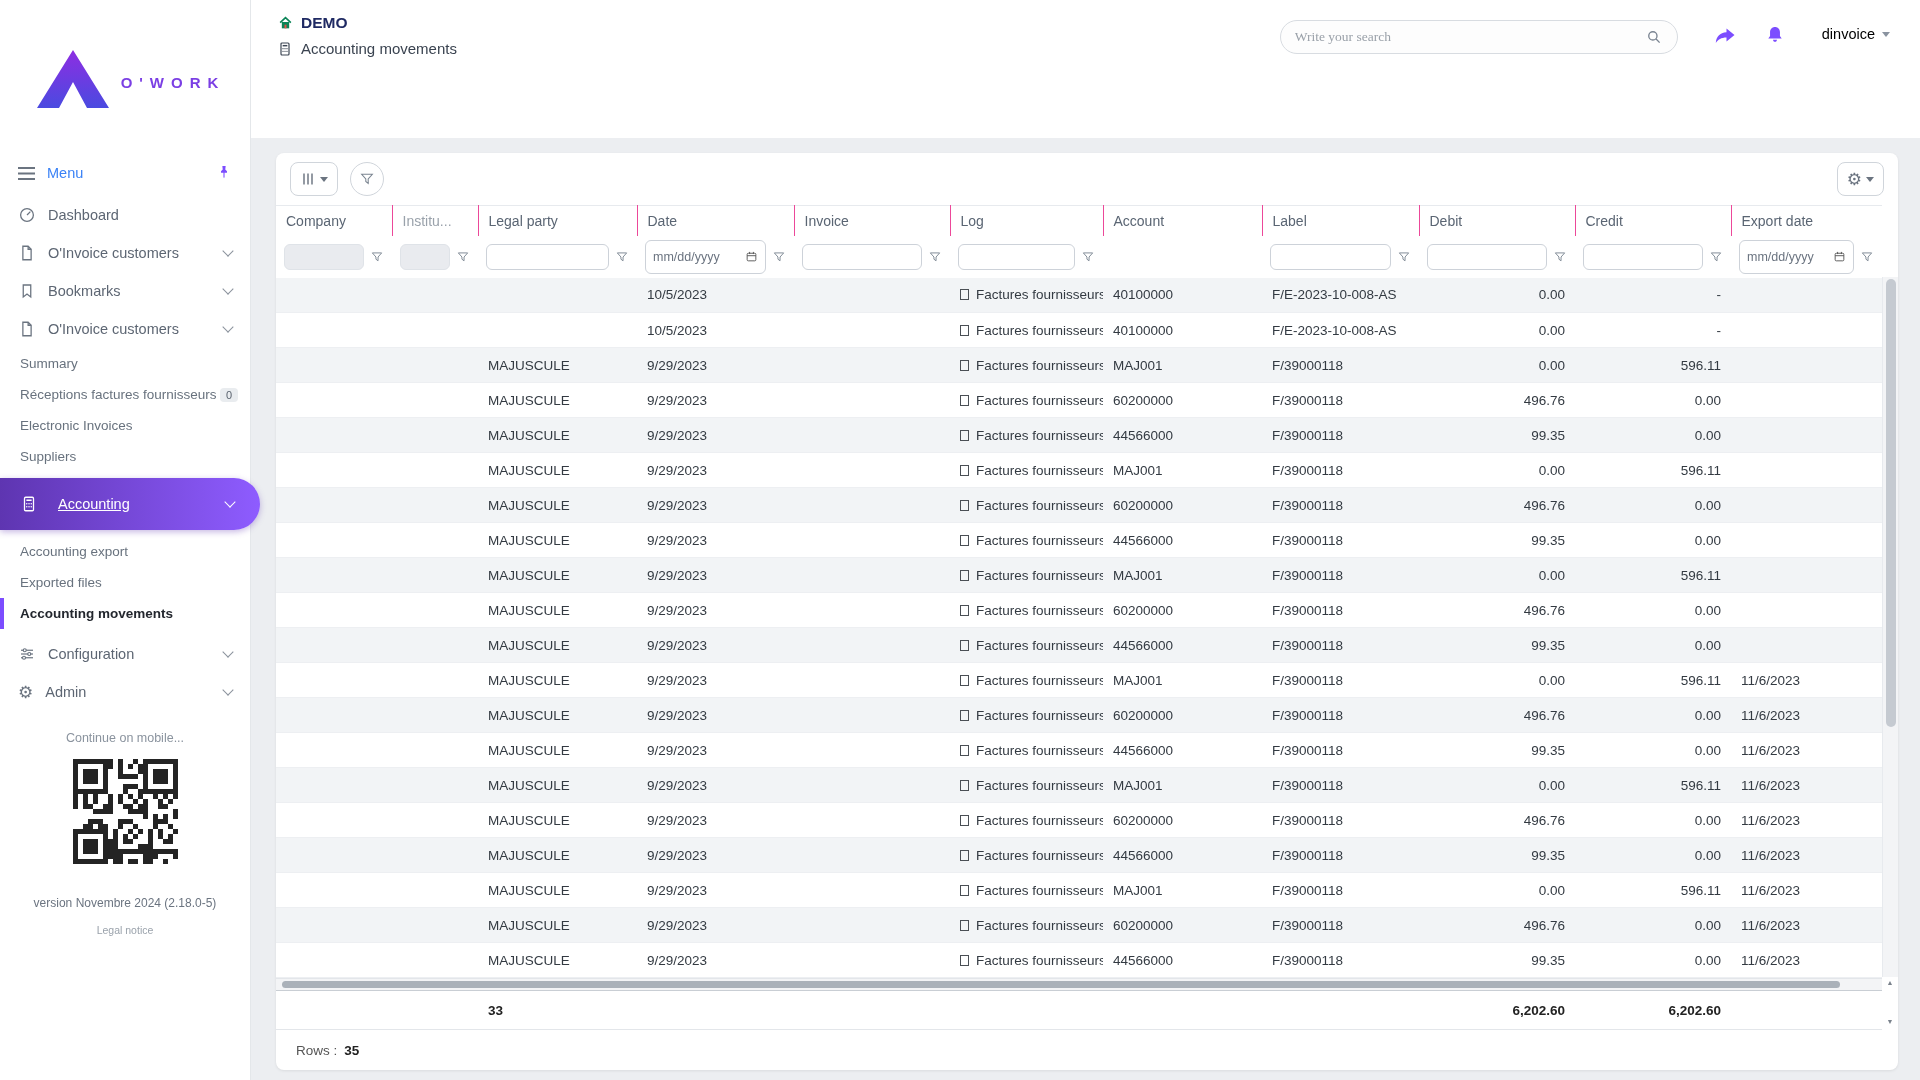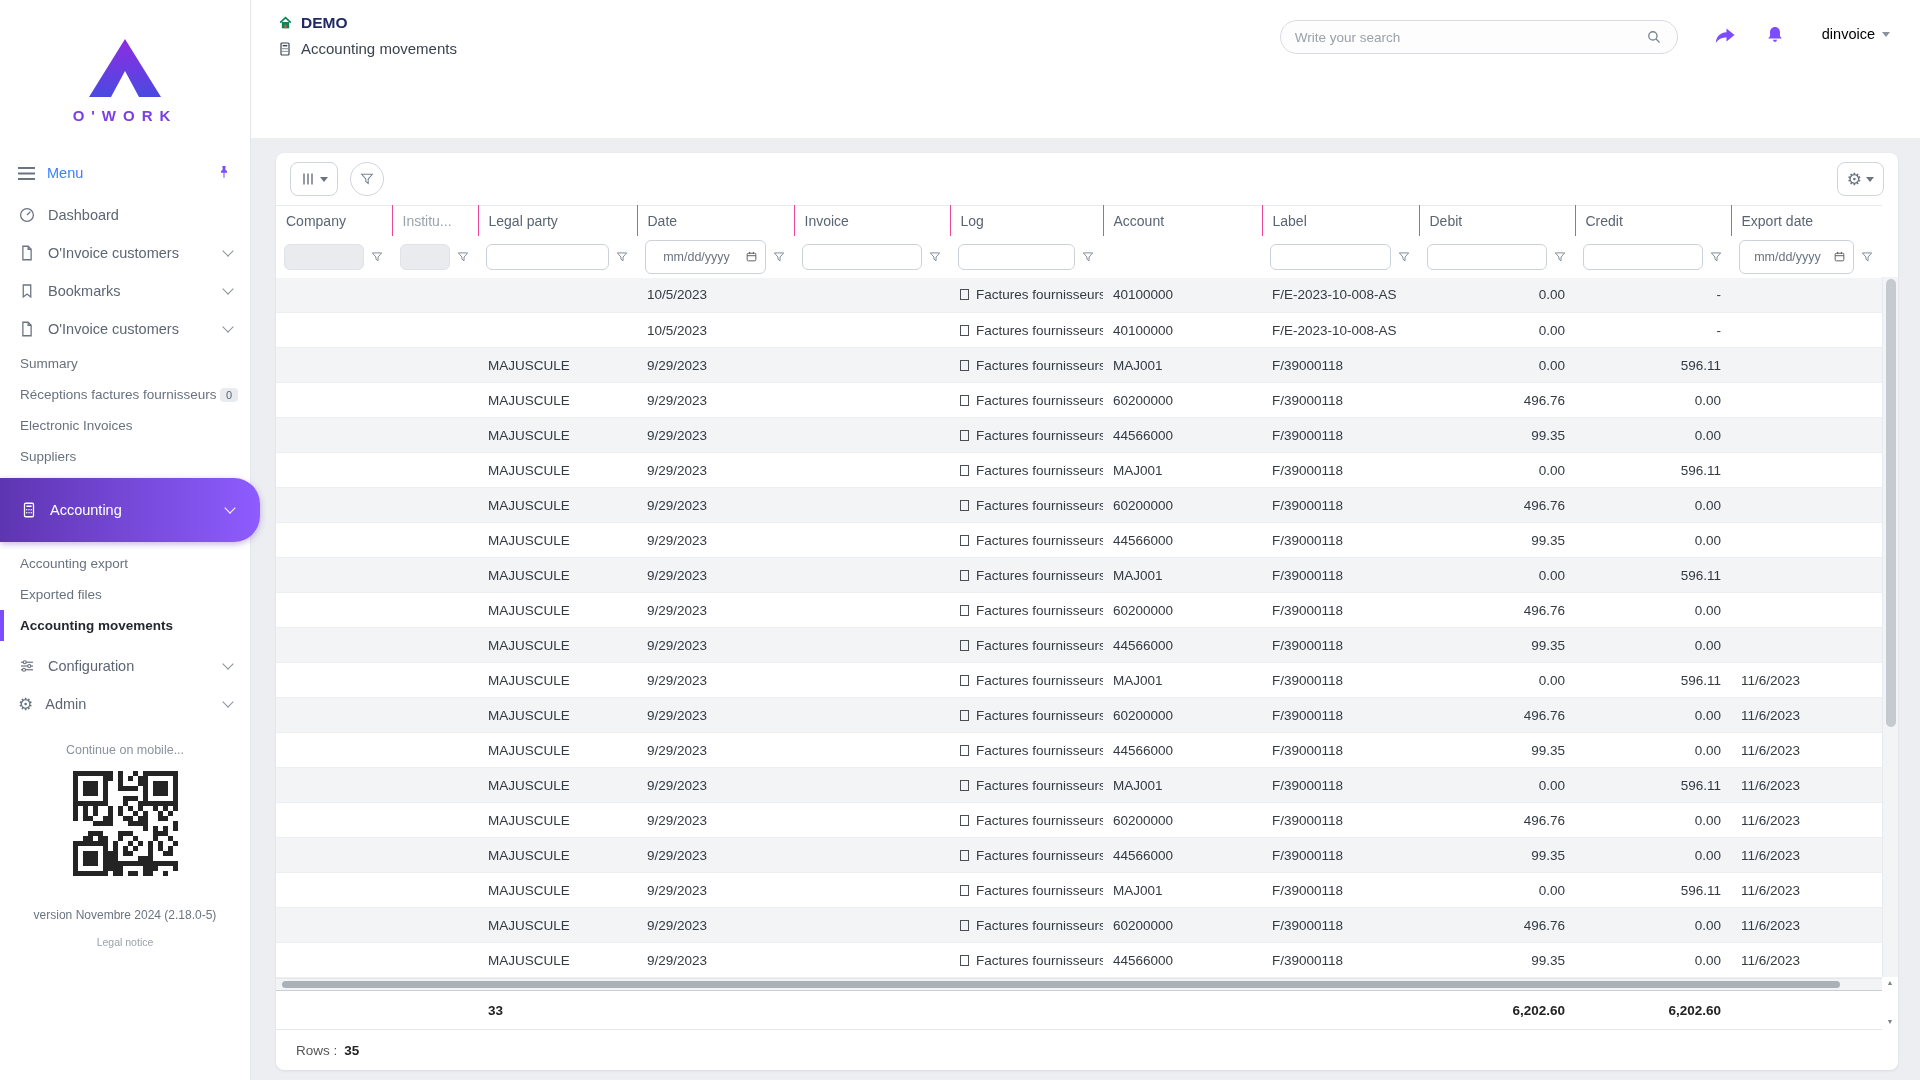--- a/index.html
+++ b/index.html
@@ -16,52 +16,52 @@
     background:#eceef1;
     overflow:hidden;
     color:#3a4350;
   }
   
   .sidebar{
     width:251px;min-width:251px;background:#fff;border-right:1px solid #e4e7ea;
     position:relative;z-index:3;display:flex;flex-direction:column;overflow:visible;
     height:1080px;
   }
-  .logo-block{height:150px;display:flex;flex-direction:column;align-items:center;justify-content:center;padding-top:8px;}
+  .logo-block{height:150px;display:flex;flex-direction:row;align-items:center;justify-content:center;padding-top:8px;}
   .logo-text{color:#7b3fe4;font-size:15px;letter-spacing:7px;font-weight:bold;margin-top:6px;}
   .menu-row{height:46px;display:flex;align-items:center;padding:0 18px;color:#3b82f6;font-size:14.5px;gap:12px;}
   .menu-row .pin{margin-left:auto;color:var(--accent);}
   .nav-item{height:38px;display:flex;align-items:center;gap:12px;padding:0 18px;font-size:14.5px;color:#5d6673;cursor:pointer;white-space:nowrap;}
   .nav-item .ic{color:#6b7480;}
   .chev{width:8px;height:8px;border-right:1.8px solid #8a929c;border-bottom:1.8px solid #8a929c;transform:rotate(45deg);margin-left:auto;margin-top:-4px;}
   .sub-link{height:31px;display:flex;align-items:center;padding-left:20px;padding-right:12px;font-size:13.5px;color:#68727e;cursor:pointer;white-space:nowrap;overflow:hidden;}
   .sub-link .badge{margin-left:auto;background:#e9ecef;color:#5a636e;font-size:11px;border-radius:4px;padding:1px 6px;}
   .sub-link.active{border-left:4px solid var(--accent);padding-left:16px;font-weight:bold;color:#23272e;}
   .accounting-pill{
-    width:260px;height:64px;margin:6px 0;border-radius:0 26px 26px 0;
+    width:260px;height:52px;margin:6px 0;border-radius:0 26px 26px 0;
     background:linear-gradient(90deg,var(--grad-from),var(--grad-to));
-    color:#fff;display:flex;align-items:center;gap:12px;padding:0 20px;cursor:pointer;
-    font-size:14.5px;box-shadow:0 2px 6px rgba(94,53,177,.35);
+    color:#fff;display:flex;align-items:center;gap:20px;padding:0 20px;cursor:pointer;
+    font-size:14.5px;box-shadow:0 2px 6px rgba(94,53,177,.35);text-decoration:underline;
   }
   .accounting-pill .chev{border-color:#fff;margin-right:6px;}
   .sidebar-bottom{margin-top:20px;display:flex;flex-direction:column;align-items:center;}
   .mobile-hint{font-size:12.5px;color:#8a939e;}
   .qr{margin-top:12px;display:grid;grid-template-columns:repeat(21,5px);grid-auto-rows:5px;background:#fff;padding:2px;}
   .qr .q{background:#242424;}
   .version{margin-top:30px;font-size:12px;color:#6b7480;}
   .legal{margin-top:14px;font-size:10.5px;color:#9aa2ab;}
   .gear-glyph{font-size:17px;line-height:1;color:#6b7480;}
   
   .main{flex:1;display:flex;flex-direction:column;min-width:0;}
   .topbar{height:138px;background:#fff;display:flex;padding:0 30px 0 26px;}
   .crumbs{margin-top:14px;}
   .demo-row{display:flex;align-items:center;gap:7px;font-weight:bold;font-size:15.5px;color:var(--navy);}
   .title-row{display:flex;align-items:center;gap:8px;margin-top:8px;font-size:15px;color:#3a4350;}
   .topbar-right{margin-left:auto;margin-top:20px;display:flex;align-items:flex-start;gap:0;}
-  .searchbox{width:398px;height:34px;border:1px solid #d8dce1;border-radius:17px;background:#fdfdfd;display:flex;align-items:center;padding:0 14px;}
+  .searchbox{width:398px;height:34px;border:1px solid #d8dce1;border-radius:17px;background:#fdfdfd;display:flex;align-items:center;padding:0 14px;font-family:Liberation Serif, serif;}
   .searchbox input{border:none;outline:none;flex:1;font-size:13.5px;background:transparent;font-family:inherit;color:#444;}
   .searchbox input::placeholder{color:#9aa1a9;}
   .icon-btn{background:none;border:none;cursor:pointer;padding:0;display:flex;align-items:center;}
   .share-btn{margin-left:34px;margin-top:4px;}
   .bell-btn{margin-left:26px;margin-top:3px;}
   .userbox{margin-left:36px;margin-top:6px;display:flex;align-items:center;gap:7px;color:#000000;font-size:14.5px;cursor:pointer;}
   .caret{width:0;height:0;border:4px solid transparent;border-top:5px solid #8a93a0;margin-top:4px;}
   .content{flex:1;padding:15px 22px 0 25px;}
   .card{background:#fff;border-radius:8px;box-shadow:0 1px 3px rgba(0,0,0,.08);width:1622px;}
   .toolbar{height:52px;display:flex;align-items:center;padding:0 14px;}
@@ -71,21 +71,21 @@
   .tb-right{margin-left:auto;}
   
   .grid-area{position:relative;width:1622px;}
   table.grid{border-collapse:collapse;table-layout:fixed;width:1606px;}
   table.grid th{font-weight:normal;font-size:14px;color:#5a6573;text-align:left;padding:0 10px;height:30px;border-right:1px solid #ec4899;border-top:1px solid #e7eaee;white-space:nowrap;overflow:hidden;}
   table.grid th:last-child{border-right:none;}
   tr.filter-row th{height:42px;border-right:none;border-top:none;padding:0 8px;}
   .f-cell{display:flex;align-items:center;gap:6px;}
   .f-input{flex:1;height:26px;border:1px solid #cdd2d9;border-radius:6px;padding:0 8px;font-size:13px;font-family:inherit;outline:none;min-width:0;background:#fff;color:#444;}
   .f-input.disabled{background:#e9ebef;border-color:#dfe3e8;}
-  .datebox{flex:1;height:34px;border:1px solid #cdd2d9;border-radius:6px;display:flex;align-items:center;padding:0 7px;gap:5px;background:#fff;text-align:center;}
+  .datebox{flex:1;height:34px;border:1px solid #cdd2d9;border-radius:6px;display:flex;align-items:center;padding:0 7px;gap:5px;background:#fff;}
   .datebox .ph{flex:1;font-size:12.5px;color:#6b7480;white-space:nowrap;}
   table.grid td{height:35px;font-size:13.5px;color:#333a42;padding:0 10px;border-bottom:1px solid #edeff2;white-space:nowrap;overflow:hidden;}
   tbody tr:nth-child(odd){background:#f2f4f6;}
   tbody tr:nth-child(even){background:#fff;}
   td.num{text-align:right;}
   .log-box{display:inline-block;width:9px;height:11px;border:1.5px solid #4a4f55;margin-right:7px;vertical-align:-1px;}
   .hscroll{width:1606px;height:12px;background:#f3f4f6;display:flex;align-items:center;border-top:1px solid #e3e6ea;}
   .hthumb{height:7px;width:97%;margin:0 6px;background:#aab1b9;border-radius:4px;}
   .vscroll{position:absolute;top:72px;right:0;width:16px;height:700px;background:#f3f4f6;border-left:1px solid #e7eaee;}
   .vthumb{position:absolute;top:2px;left:3px;width:10px;height:64%;background:#c5cad1;border-radius:5px;}

